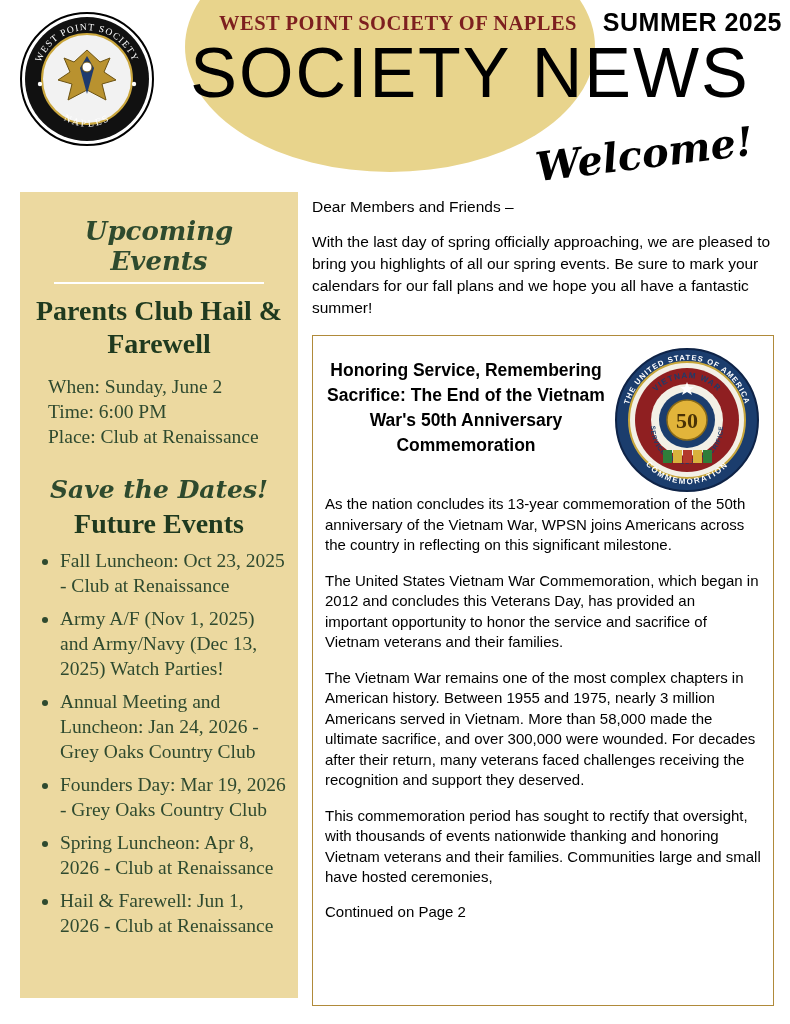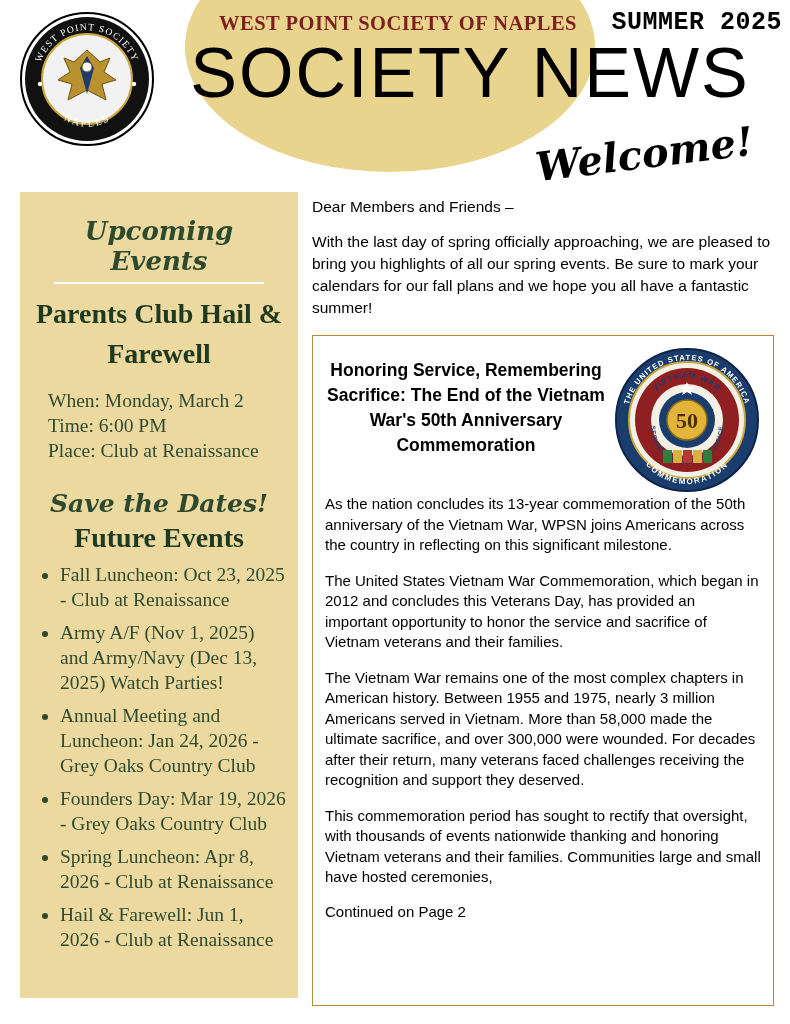--- a/index.html
+++ b/index.html
@@ -49,21 +49,21 @@
     font-family: "Liberation Serif", serif;
     font-size: 20.5px;
     letter-spacing: 0.5px;
     color: #7d1f1f;
     font-weight: bold;
   }
   .mast-season {
     position: absolute;
     right: 8px;
     top: 8px;
-    font-family: Liberation Mono, monospace;
+    font-family: Liberation Sans, sans-serif;
     font-weight: bold;
     font-size: 25px;
     letter-spacing: 0.5px;
     color: #000;
   }
   .mast-title {
     position: absolute;
     left: 150px;
     top: 36px;
     width: 640px;
@@ -123,21 +123,21 @@
   .sb-rule {
     height: 2px;
     background: #ffffff;
     margin: 6px 22px 10px 22px;
   }
   .sb-event-title {
     text-align: center;
     font-family: "Liberation Serif", serif;
     font-weight: bold;
     font-size: 28px;
-    line-height: 40px;
+    line-height: 33px;
     color: #1f3a1f;
     margin: 4px 0 14px 0;
   }
   .sb-detail {
     font-family: "Liberation Serif", serif;
     font-size: 19.5px;
     line-height: 25px;
     color: #2f4a2f;
     padding-left: 16px;
   }
@@ -266,21 +266,21 @@
   <div class="mast-society-line">WEST POINT SOCIETY OF NAPLES</div>
   <div class="mast-season">SUMMER 2025</div>
   <div class="mast-title">SOCIETY NEWS</div>
   <div class="mast-welcome">Welcome!</div>
 </div>
 
 <div class="sidebar">
   <div class="sb-head">Upcoming Events</div>
   <div class="sb-rule"></div>
   <div class="sb-event-title">Parents Club Hail &amp; Farewell</div>
-  <div class="sb-detail">When: Monday, March 2</div>
+  <div class="sb-detail">When: Sunday, June 2</div>
   <div class="sb-detail">Time: 6:00 PM</div>
   <div class="sb-detail">Place: Club at Renaissance</div>
 
   <div class="sb-save">Save the Dates!</div>
   <div class="sb-future">Future Events</div>
   <ul class="sb-list">
     <li>Fall Luncheon: Oct 23, 2025 - Club at Renaissance</li>
     <li>Army A/F (Nov 1, 2025) and Army/Navy (Dec 13, 2025) Watch Parties!</li>
     <li>Annual Meeting and Luncheon: Jan 24, 2026 - Grey Oaks Country Club</li>
     <li>Founders Day: Mar 19, 2026 - Grey Oaks Country Club</li>

